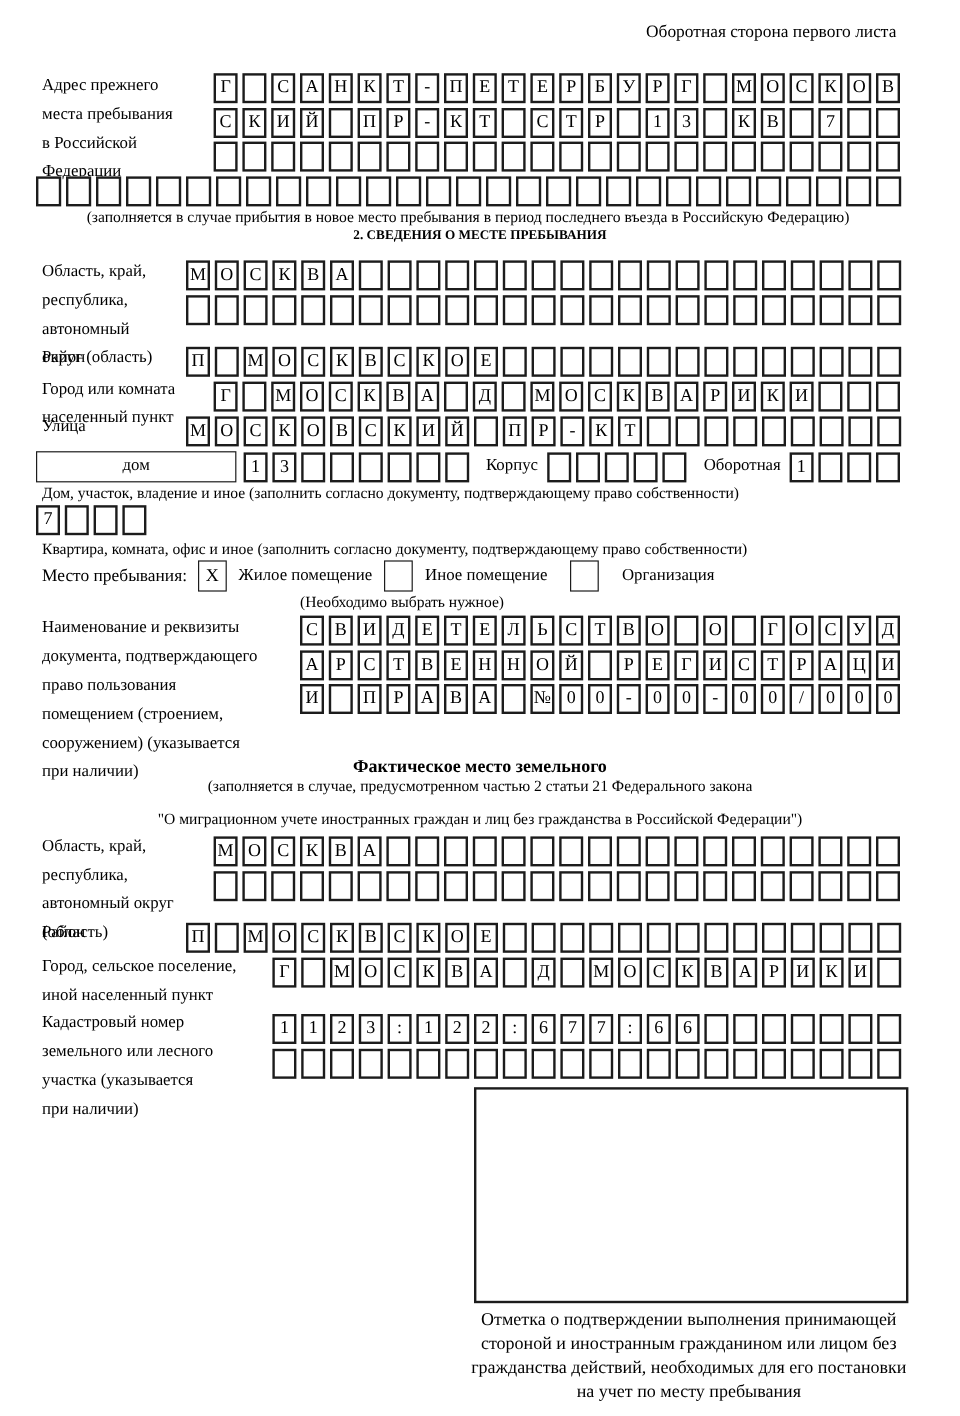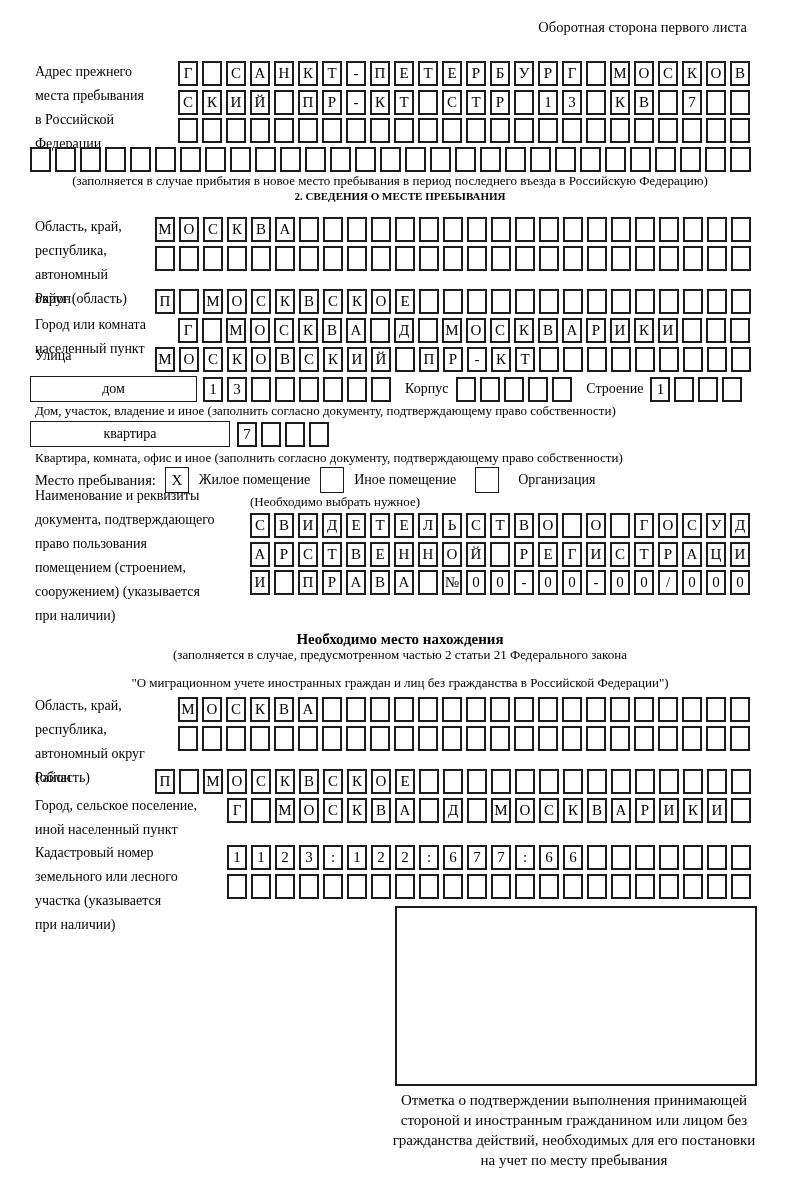--- a/index.html
+++ b/index.html
@@ -53,21 +53,21 @@
   #stroenie-lbl{margin-left:14px;margin-right:7px;}
   #house-note{left:35px;top:403px;}
   #apt-row{left:30px;top:421px;}
   #apt-box{width:200px;margin-right:7px;}
   #apt-note{left:35px;top:450px;}
   #stay-row{left:35px;top:467px;}
   #stay-lbl{margin-right:9px;font-size:14.5px;}
   .stay-gap1{margin-right:10px;}
   .stay-gap2{margin-right:19px;}
   #stay-note{left:35px;top:494px;width:600px;}
-  #lbl-doc{left:35px;top:484px;width:215px;}
+  #lbl-doc{left:35px;top:512px;width:215px;}
   #doc-r1{left:250px;top:513px;}
   #doc-r2{left:250px;top:542px;}
   #doc-r3{left:250px;top:570px;}
   #fakt-title{left:0;top:631px;width:800px;font-size:15px;}
   #fakt-note1{left:0;top:647px;width:800px;}
   #fakt-note2{left:0;top:675px;width:800px;}
   #lbl-region2{left:35px;top:694px;width:180px;}
   #region2-r1{left:178px;top:697px;}
   #region2-r2{left:178px;top:726px;}
   #lbl-district2{left:35px;top:766px;}
@@ -361,32 +361,31 @@
       <span class="cell"></span>
     </div>
   <span id="korpus-lbl" class="grouplbl">Корпус</span>
   <div class="cellrow" style="position:static">
       <span class="cell"></span>
       <span class="cell"></span>
       <span class="cell"></span>
       <span class="cell"></span>
       <span class="cell"></span>
     </div>
-  <span id="stroenie-lbl" class="grouplbl">Строение</span>
+  <span id="stroenie-lbl" class="grouplbl">Оборотная</span>
   <div class="cellrow" style="position:static">
       <span class="cell">1</span>
       <span class="cell"></span>
       <span class="cell"></span>
       <span class="cell"></span>
     </div>
 </div>
 <div id="house-note" class="note">Дом, участок, владение и иное (заполнить согласно документу, подтверждающему право собственности)</div>
 
 <div id="apt-row" class="inlinerow">
-  <div id="apt-box" class="widebox">квартира</div>
   <div class="cellrow" style="position:static">
       <span class="cell">7</span>
       <span class="cell"></span>
       <span class="cell"></span>
       <span class="cell"></span>
     </div>
 </div>
 <div id="apt-note" class="note">Квартира, комната, офис и иное (заполнить согласно документу, подтверждающему право собственности)</div>
 
 <div id="stay-row" class="inlinerow">
@@ -469,21 +468,21 @@
     <span class="cell">0</span>
     <span class="cell">-</span>
     <span class="cell">0</span>
     <span class="cell">0</span>
     <span class="cell">/</span>
     <span class="cell">0</span>
     <span class="cell">0</span>
     <span class="cell">0</span>
   </div>
 
-<div id="fakt-title" class="abs center bold">Необходимо место нахождения</div>
+<div id="fakt-title" class="abs center bold">Фактическое место земельного</div>
 <div id="fakt-note1" class="note center">(заполняется в случае, предусмотренном частью 2 статьи 21 Федерального закона</div>
 <div id="fakt-note2" class="note center">"О миграционном учете иностранных граждан и лиц без гражданства в Российской Федерации")</div>
 
 <div id="lbl-region2" class="lbl">Область, край,
 республика,
 автономный округ
 (область)</div>
 <div id="region2-r1" class="cellrow">
     <span class="cell">М</span>
     <span class="cell">О</span>

